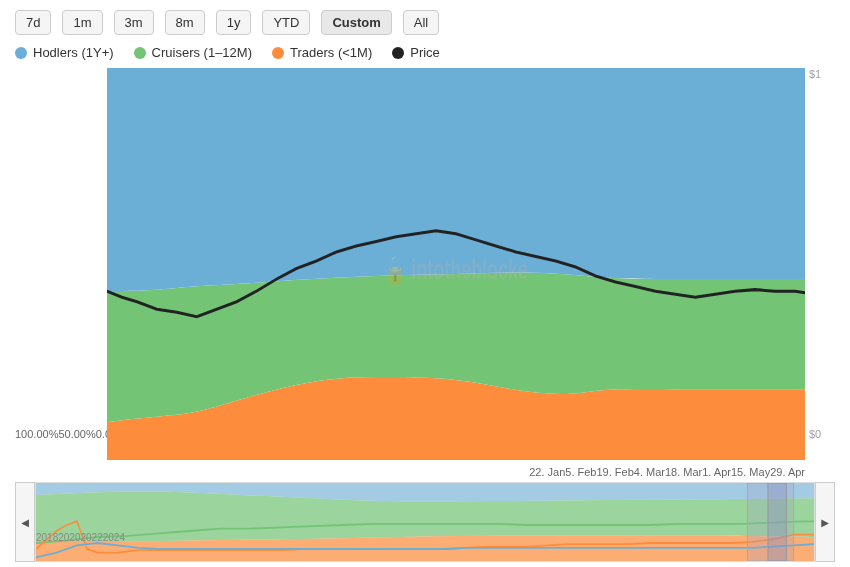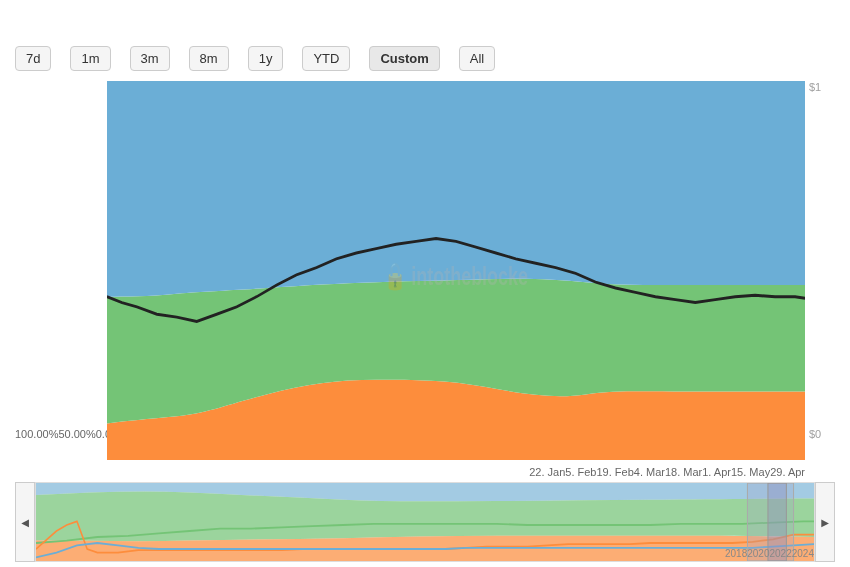--- a/index.html
+++ b/index.html
@@ -14,24 +14,23 @@
       width: 850px;
       height: 567px;
       background: #fff;
       padding: 10px 15px 5px 15px;
       display: flex;
       flex-direction: column;
     }
     
     .time-range {
       display: flex;
-      gap: 19px;
+      gap: 11px;
       margin-bottom: 10px;
       align-items: flex-start;
-      margin-top: 36px;
     }
     .time-btn {
       padding: 4px 10px;
       border: 1px solid #ccc;
       border-radius: 4px;
       background: #f5f5f5;
       font-size: 13px;
       color: #333;
       cursor: pointer;
     }
@@ -147,25 +146,25 @@
       background: #fafafa;
       border: 1px solid #ddd;
       overflow: hidden;
     }
     .mini-chart-svg {
       width: 100%;
       height: 100%;
     }
     .mini-x-labels {
       position: absolute;
-      bottom: 2px;
+      bottom: 18px;
       left: 0;
       right: 0;
       display: flex;
-      justify-content: flex-end;
+      justify-content: flex-start;
       font-size: 10px;
       color: #888;
       pointer-events: none;
     }
   </style>
 </head>
 <body>
 
 <div class="container">
 
@@ -173,20 +172,38 @@
     <button class="time-btn">7d</button>
     <button class="time-btn">1m</button>
     <button class="time-btn">3m</button>
     <button class="time-btn">8m</button>
     <button class="time-btn">1y</button>
     <button class="time-btn">YTD</button>
     <button class="time-btn active">Custom</button>
     <button class="time-btn">All</button>
   </div>
 
+  <div class="legend">
+    <div class="legend-item">
+      <div class="legend-dot" style="background:#6baed6;"></div>
+      <span>Hodlers (1Y+)</span>
+    </div>
+    <div class="legend-item">
+      <div class="legend-dot" style="background:#74c476;"></div>
+      <span>Cruisers (1–12M)</span>
+    </div>
+    <div class="legend-item">
+      <div class="legend-dot" style="background:#fd8d3c;"></div>
+      <span>Traders (&lt;1M)</span>
+    </div>
+    <div class="legend-item">
+      <div class="legend-dot" style="background:#222;"></div>
+      <span>Price</span>
+    </div>
+  </div>
 
   <div class="chart-wrapper">
 
     <div class="main-chart-container">
 
       <div class="y-axis-left">
         <span>100.00%</span>
         <span>50.00%</span>
         <span>0.00%</span>
       </div>

